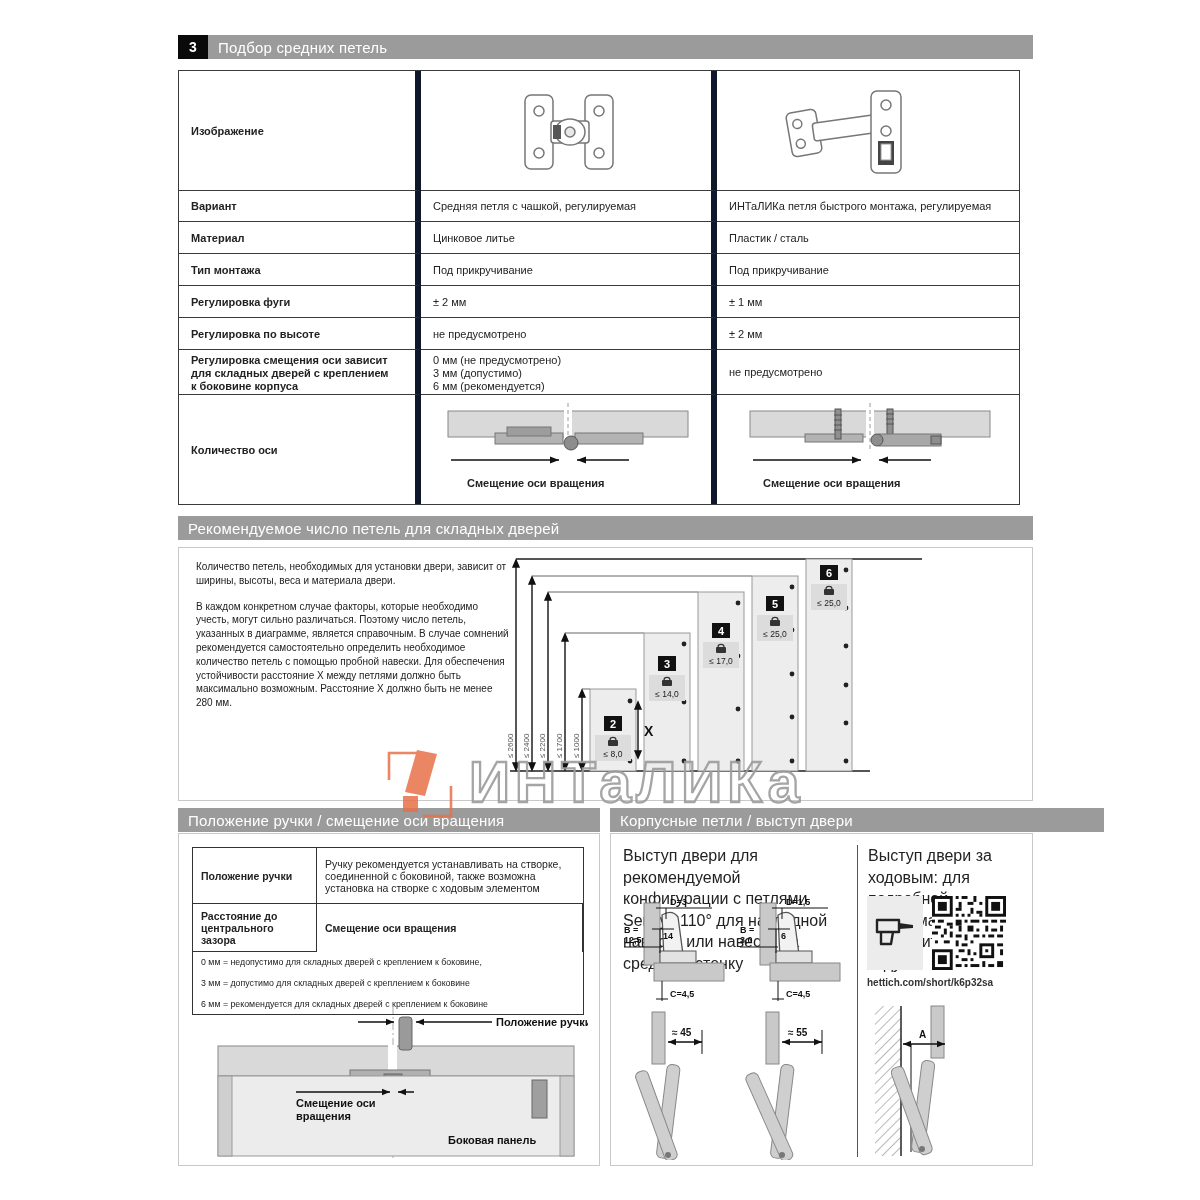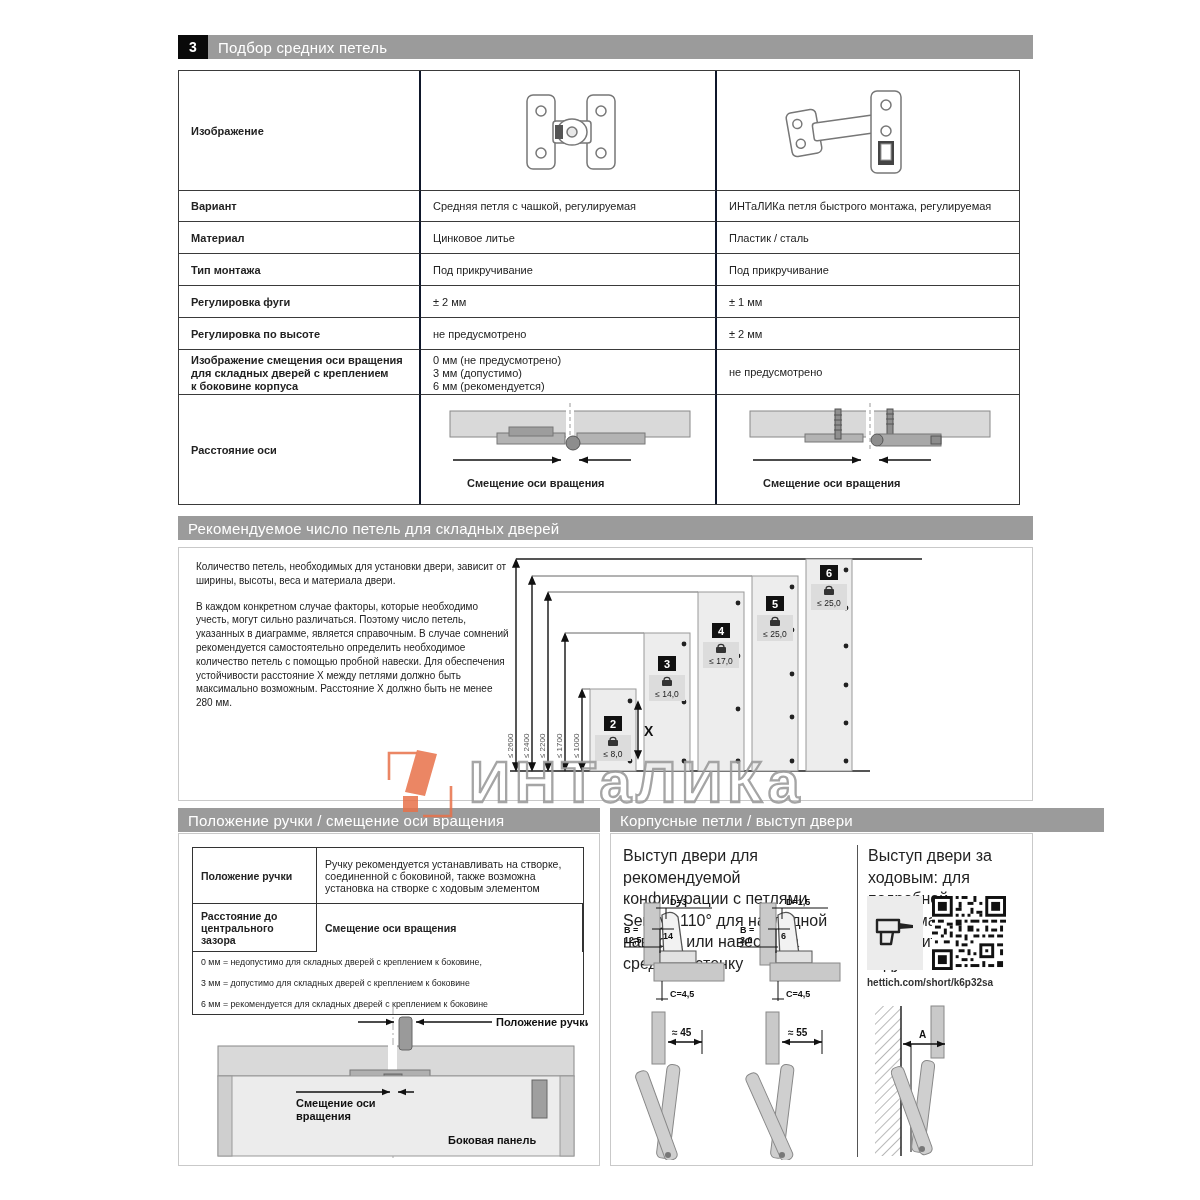--- a/index.html
+++ b/index.html
@@ -11,21 +11,21 @@
          font-size:15px;letter-spacing:.2px;height:24px;}
   .sec-h .ttl{padding-left:10px;}
   .numbox{width:30px;height:24px;background:#0a0a0a;color:#fff;display:flex;
           align-items:center;justify-content:center;font-size:14px;font-weight:bold;}
   
   .bodybox{border:1px solid #c9c9c9;background:#fff;}
   
   .t1{display:grid;grid-template-columns:242px 296px 302px;
       grid-template-rows:120px 31px 32px 32px 32px 32px 45px 109px;
       border:1px solid #3a3a3a;background:#fff;}
-  .c{border-right:2px solid #0f172a;border-bottom:1px solid #3a3a3a;
+  .c{border-right:6px solid #0f172a;border-bottom:1px solid #3a3a3a;
      font-size:11px;display:flex;align-items:center;padding:2px 8px 2px 12px;}
   .c.lab{font-weight:bold;}
   .c.nr{border-right:none;}
   .c.nb{border-bottom:none;}
   .c.ml{flex-direction:column;align-items:flex-start;justify-content:center;gap:1px;padding-top:4px;}
   .c.img{justify-content:center;}
   .c.diagcell{flex-direction:column;align-items:center;justify-content:flex-start;padding-top:8px;}
   .diag-cap{font-weight:bold;font-size:11px;align-self:flex-start;padding-left:34px;margin-top:2px;}
   
   .t3{display:grid;grid-template-columns:124px 266px;grid-template-rows:56px 48px 62px;
@@ -109,32 +109,32 @@
 
     <div class="c lab">Регулировка фуги</div>
     <div class="c">± 2 мм</div>
     <div class="c nr">± 1 мм</div>
 
     <div class="c lab">Регулировка по высоте</div>
     <div class="c">не предусмотрено</div>
     <div class="c nr">± 2 мм</div>
 
     <div class="c lab ml">
-      <div>Изображение смещения оси вращения</div>
+      <div>Регулировка смещения оси зависит</div>
       <div>для складных дверей с креплением</div>
       <div>к боковине корпуса</div>
     </div>
     <div class="c ml">
       <div>0 мм (не предусмотрено)</div>
       <div>3 мм (допустимо)</div>
       <div>6 мм (рекомендуется)</div>
     </div>
     <div class="c nr">не предусмотрено</div>
 
-    <div class="c lab nb">Расстояние оси</div>
+    <div class="c lab nb">Количество оси</div>
     <div class="c nb diagcell">
       <svg width="270" height="72" viewBox="0 0 270 72">
         <rect x="15" y="8" width="240" height="26" fill="#d9d9d9" stroke="#888"></rect>
         <rect x="131" y="7" width="8" height="28" fill="#fff"></rect>
         <line x1="135" y1="0" x2="135" y2="48" stroke="#999" stroke-dasharray="4 3"></line>
         <rect x="62" y="30" width="68" height="11" fill="#b3b3b3" stroke="#777"></rect>
         <rect x="74" y="24" width="44" height="9" fill="#9d9d9d" stroke="#777"></rect>
         <rect x="142" y="30" width="68" height="11" fill="#b3b3b3" stroke="#777"></rect>
         <circle cx="138" cy="40" r="7" fill="#8d8d8d" stroke="#555"></circle>
         <line x1="18" y1="57" x2="126" y2="57" stroke="#111" stroke-width="1.6"></line>

